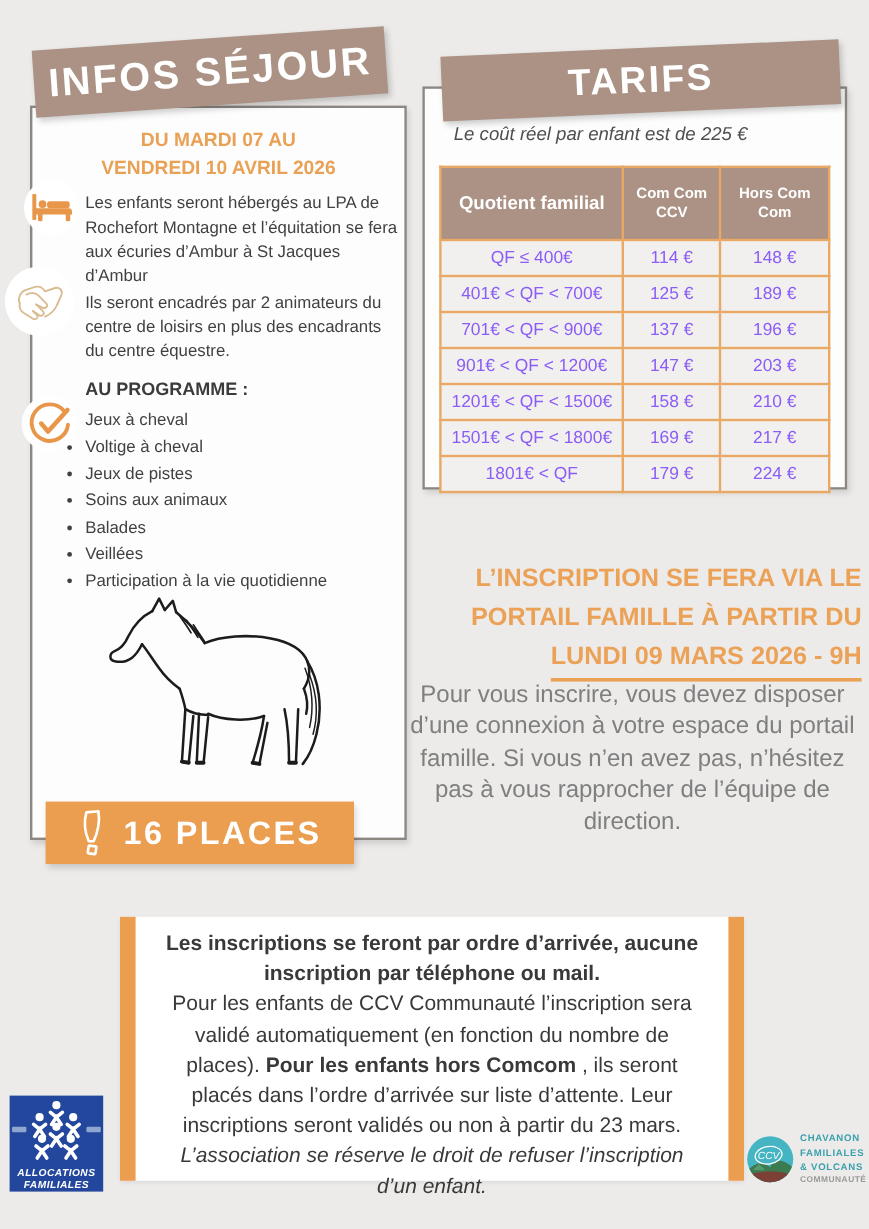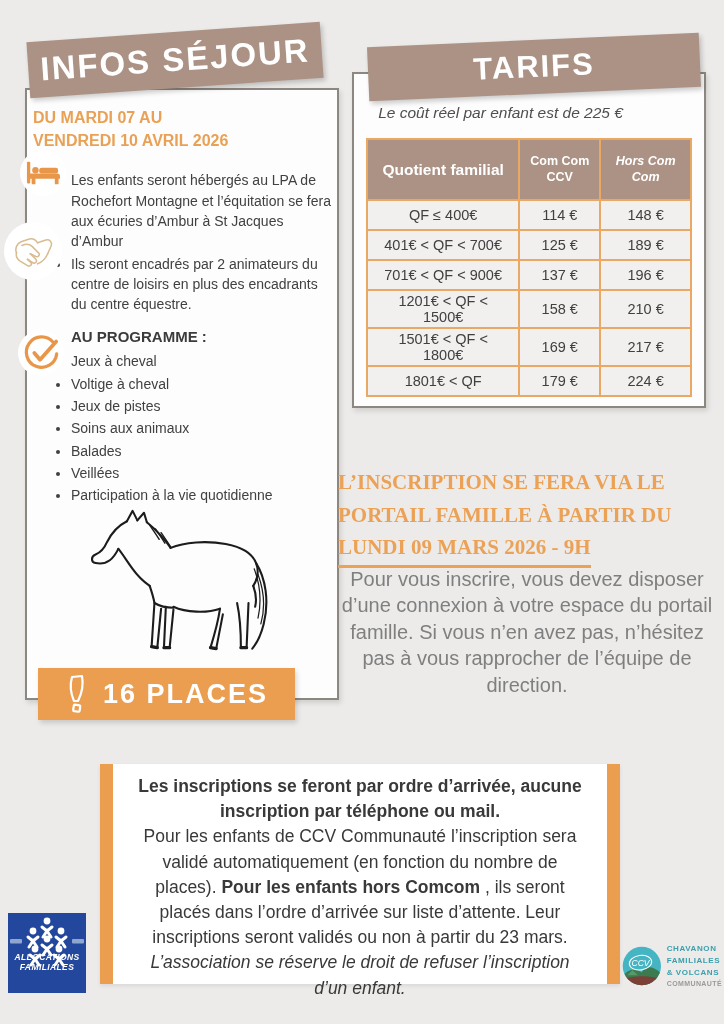--- a/index.html
+++ b/index.html
@@ -12,21 +12,21 @@
   .right-card { left:352px; top:72px; width:354px; height:336px; }
 
   
   .banner { position:absolute; background:#ab9284; display:flex; align-items:center; justify-content:center;
             color:#fff; font-weight:bold; letter-spacing:2px; box-shadow:2px 3px 5px rgba(0,0,0,.2); }
   .infos-banner  { left:28px; top:32px; width:294px; height:56px; font-size:33px; transform:rotate(-4deg); }
   .tarifs-banner { left:368px; top:40px; width:332px; height:54px; font-size:31px; transform:rotate(-2.5deg); }
 
   
   .left-inner { position:absolute; left:25px; top:100px; width:314px; }
-  .dates { text-align:left; color:#e9a155; font-weight:bold; font-size:16px; line-height:1.45; margin:6px 8px 18px 8px; }
+  .dates { text-align:center; color:#e9a155; font-weight:bold; font-size:16px; line-height:1.45; margin:6px 8px 6px 8px; }
   ul.blist { list-style:disc; padding-left:46px; padding-right:8px; color:#414141; font-size:14px; line-height:1.45; }
   ul.blist li { margin-bottom:2px; }
   .program-title { padding-left:46px; color:#3b3b3b; font-weight:bold; font-size:15px; margin:14px 0 6px 0; }
   .horse-wrap { text-align:center; margin-top:2px; }
 
   .places-banner { position:absolute; left:38px; top:668px; width:257px; height:52px; background:#eb9e50;
                    display:flex; align-items:center; justify-content:center; gap:16px; box-shadow:2px 3px 5px rgba(0,0,0,.15); }
   .places-banner .txt { color:#fff; font-weight:bold; font-size:27px; letter-spacing:2px; }
 
   
@@ -36,40 +36,40 @@
   .edge-check { left:18px; top:330px; width:46px; height:46px; }
 
   
   .subtitle { position:absolute; left:352px; top:104px; width:297px; text-align:center;
               font-style:italic; color:#4f4f4f; font-size:15.5px; }
   table.tarifs { position:absolute; left:366px; top:138px; width:326px; border-collapse:collapse; }
   table.tarifs th, table.tarifs td { border:2px solid #e9a864; text-align:center; vertical-align:middle; }
   table.tarifs th { background:#ab9284; color:#fff; font-weight:bold; font-size:12.5px; line-height:1.25; height:46px; padding:14px 4px; }
   table.tarifs th:first-child { font-size:15.5px; width:47%; }
   table.tarifs th:nth-child(2) { width:25%; }
-  table.tarifs th:nth-child(3) { width:28%;font-style:italic; }
-  table.tarifs td { background:#f1f0ef; color:#404040; font-size:14.5px; height:30px; padding:2px 16px; }
-
-  .inscription { position:absolute; left:338px; top:466px; width:380px; text-align:left;
-                 color:#eba156; font-weight:bold; font-size:21px; line-height:1.55;font-family:Liberation Serif, serif; }
+  table.tarifs th:nth-child(3) { width:28%; }
+  table.tarifs td { background:#f1f0ef; color:#8b5cf6; font-size:14.5px; height:30px; padding:2px 0; }
+
+  .inscription { position:absolute; left:338px; top:466px; width:380px; text-align:right;
+                 color:#eba156; font-weight:bold; font-size:21px; line-height:1.55; }
   .inscription .u { display:inline-block; border-bottom:3px solid #eba156; padding-bottom:1px; }
   .portal-par { position:absolute; left:334px; top:566px; width:386px; text-align:center;
                 color:#7f7f7f; font-size:20px; line-height:1.32; }
 
   
   .bottom-box { position:absolute; left:100px; top:764px; width:520px; height:220px; background:#fff;
                 border-left:13px solid #eb9e50; border-right:13px solid #eb9e50;
                 box-shadow:0 2px 4px rgba(0,0,0,.08); padding:10px 20px; text-align:center;
                 color:#393939; font-size:17.5px; line-height:1.44; }
   .bottom-box .bold { font-weight:bold; }
   .bottom-box .italic { font-style:italic; }
 
   
   .caf-logo { position:absolute; left:8px; top:913px; width:78px; height:80px; background:#23479c;
-              display:flex; flex-direction:column; align-items:center; justify-content:flex-end; padding-bottom:20px; }
+              display:flex; flex-direction:column; align-items:center; justify-content:flex-end; padding-bottom:0; }
   .caf-logo svg { position:absolute; top:2px; left:0; }
   .caf-text { color:#fff; font-weight:bold; font-style:italic; font-size:8.5px; letter-spacing:.4px; line-height:1.25; text-align:center; z-index:2; }
 
   .ccv-logo { position:absolute; left:622px; top:930px; width:100px; height:72px; display:flex; align-items:center; gap:5px; }
   .ccv-text { font-weight:bold; font-size:8px; letter-spacing:.6px; line-height:1.5; color:#3aa0ad; }
   .ccv-text .muted { color:#9a9a9a; font-size:7px; letter-spacing:.4px; }
 </style>
 </head>
 <body>
 
@@ -191,20 +191,25 @@
           <td>401€ &lt; QF &lt; 700€</td>
           <td>125 €</td>
           <td>189 €</td>
         </tr>
         <tr>
           <td>701€ &lt; QF &lt; 900€</td>
           <td>137 €</td>
           <td>196 €</td>
         </tr>
         <tr>
+          <td>901€ &lt; QF &lt; 1200€</td>
+          <td>147 €</td>
+          <td>203 €</td>
+        </tr>
+        <tr>
           <td>1201€ &lt; QF &lt; 1500€</td>
           <td>158 €</td>
           <td>210 €</td>
         </tr>
         <tr>
           <td>1501€ &lt; QF &lt; 1800€</td>
           <td>169 €</td>
           <td>217 €</td>
         </tr>
         <tr>

